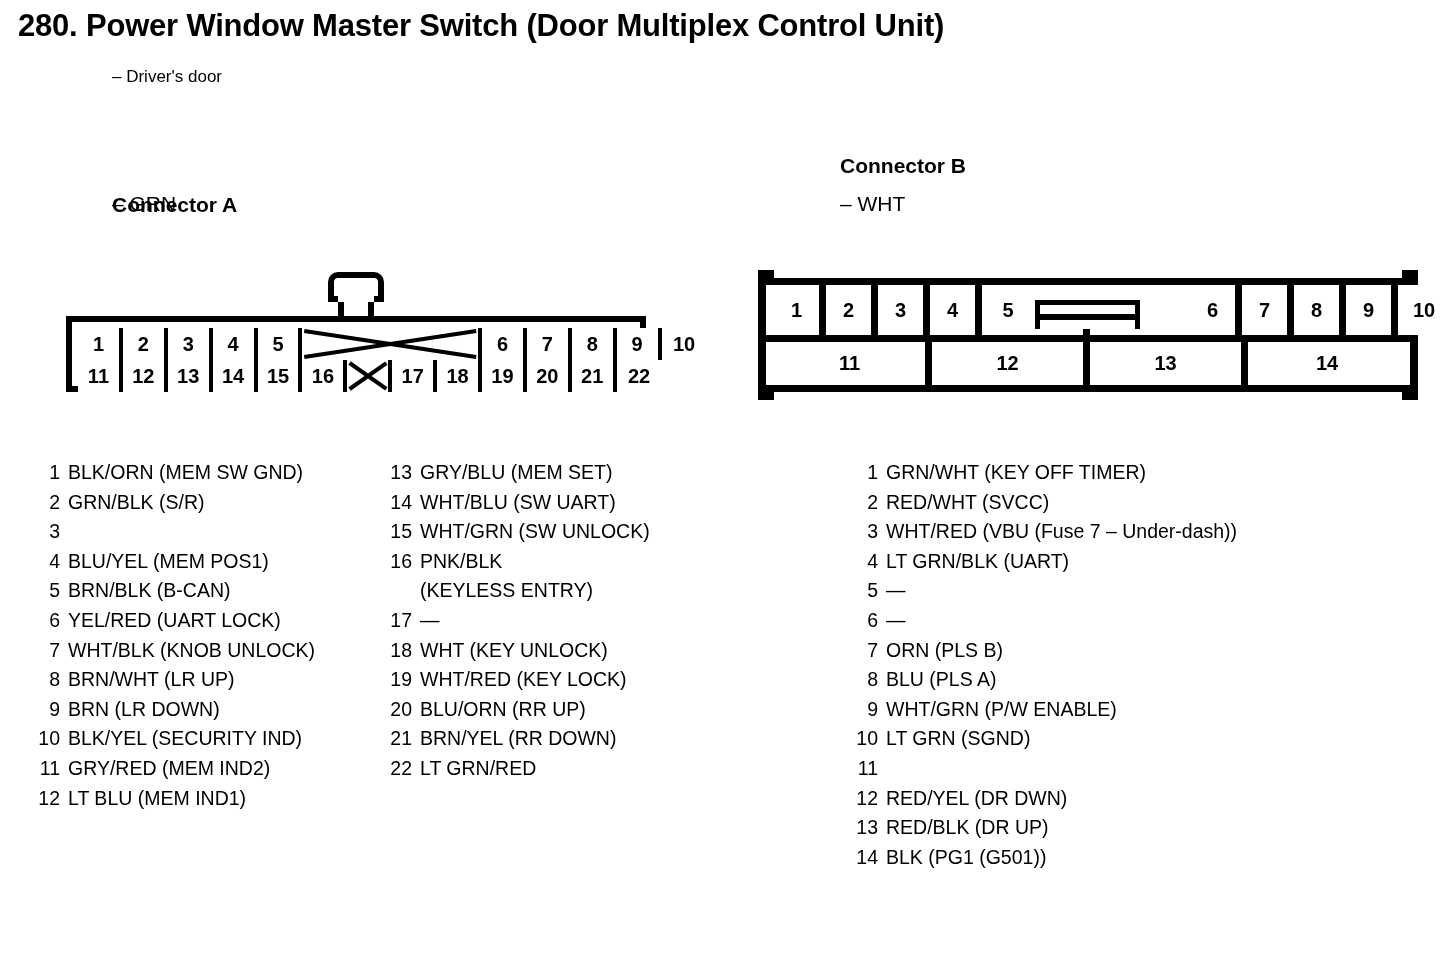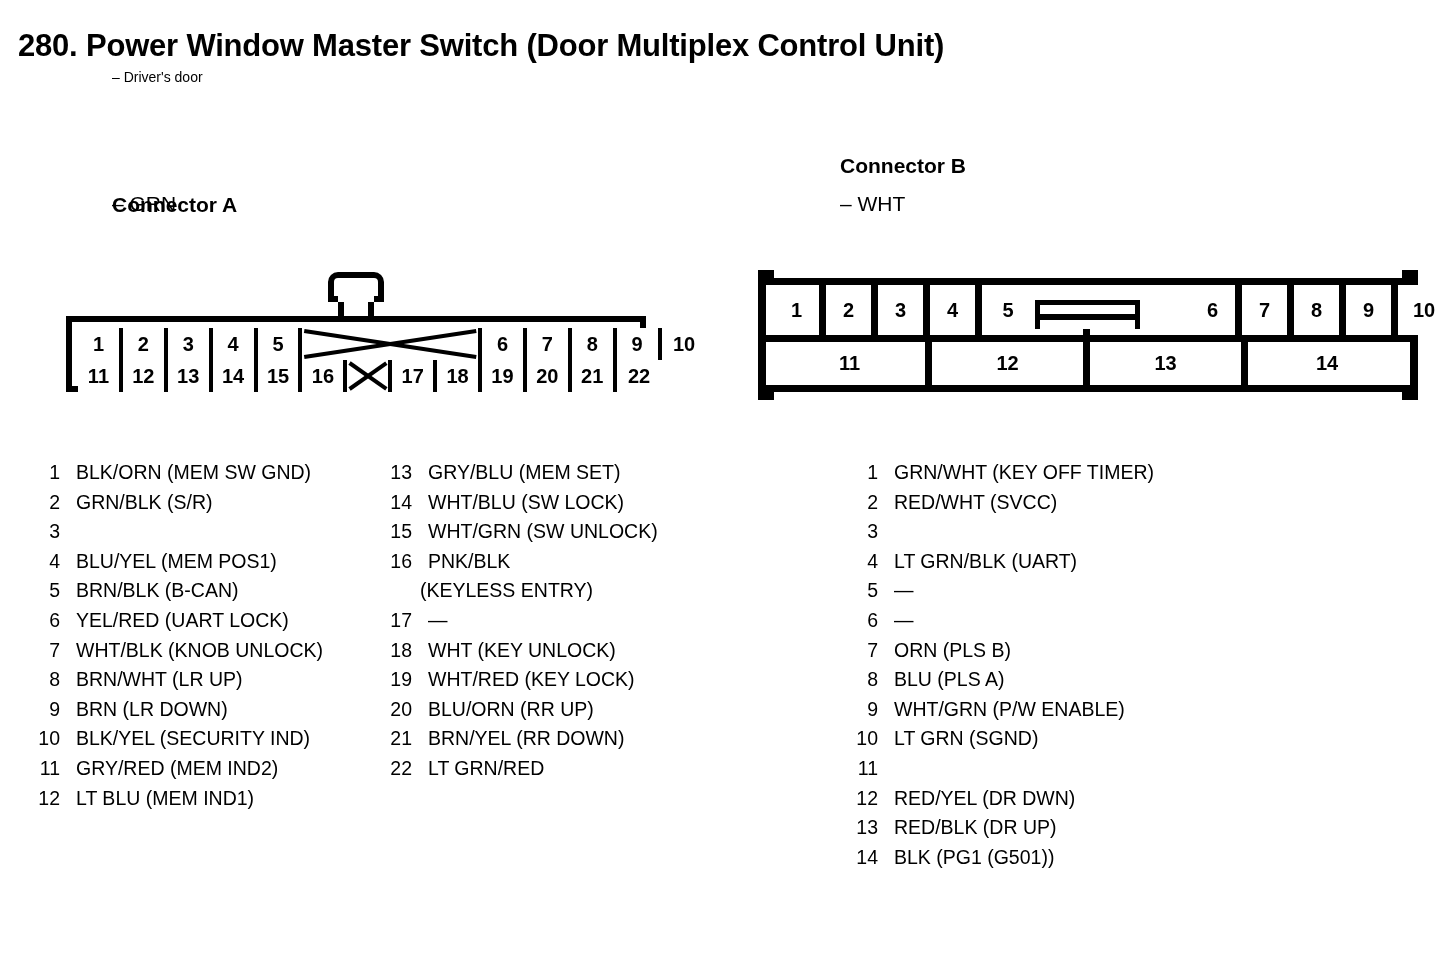--- a/index.html
+++ b/index.html
@@ -6,24 +6,24 @@
   body{
     width:1456px;height:956px;position:relative;overflow:hidden;
     font-family:"Liberation Sans","DejaVu Sans",sans-serif;
     color:#000000;
     -webkit-font-smoothing:none;
   }
   .abs{position:absolute;}
 
   
   #title{
-    left:18px;top:28px;
+    left:18px;top:8px;
     font-size:31px;font-weight:bold;letter-spacing:-0.2px;white-space:nowrap;
   }
-  #subtitle-list{left:112px;top:64px;font-size:14px;line-height:26px;}
+  #subtitle-list{left:112px;top:64px;font-size:17px;line-height:26px;}
   #subtitle-list .sub-line{white-space:nowrap;}
 
   
   .conn-head{font-size:21px;font-weight:bold;white-space:nowrap;}
   .conn-color{font-size:21px;white-space:nowrap;}
   #connA-head{left:112px;top:154px;margin-top:39px;}
   #connA-color{left:112px;top:192px;}
   #connB-head{left:840px;top:154px;}
   #connB-color{left:840px;top:192px;}
 
@@ -109,21 +109,21 @@
   }
   #lock-bar{position:absolute;left:5px;top:14px;width:95px;height:6px;background:#000;}
   #lock-stem{position:absolute;left:48px;top:29px;width:7px;height:12px;background:#000;}
 
   
   .pinlist{font-size:19.5px;line-height:29.6px;}
   .pinrow{display:flex;align-items:flex-start;white-space:nowrap;}
   .pinnum{
     width:30px;text-align:right;flex:none;margin-right:8px;
   }
-  .pintext{flex:none;margin-left:8px;}
+  .pintext{flex:none;}
   .pincont{padding-left:38px;white-space:nowrap;}
 
   #listA1{left:30px;top:458px;width:350px;}
   #listA2{left:382px;top:458px;width:320px;}
   #listB{left:848px;top:458px;width:500px;}
 </style>
 </head>
 <body>
 
 <div class="abs" id="title">280.  Power Window Master Switch (Door Multiplex Control Unit)</div>
@@ -351,21 +351,21 @@
       <span class="pintext">LT BLU (MEM IND1)</span>
     </div>
   </div>
 <div class="abs pinlist" id="listA2">
     <div class="pinrow">
       <span class="pinnum">13</span>
       <span class="pintext">GRY/BLU (MEM SET)</span>
     </div>
     <div class="pinrow">
       <span class="pinnum">14</span>
-      <span class="pintext">WHT/BLU (SW LOCK)</span>
+      <span class="pintext">WHT/BLU (SW UART)</span>
     </div>
     <div class="pinrow">
       <span class="pinnum">15</span>
       <span class="pintext">WHT/GRN (SW UNLOCK)</span>
     </div>
     <div class="pinrow">
       <span class="pinnum">16</span>
       <span class="pintext">PNK/BLK</span>
     </div>
     <div class="pincont">(KEYLESS ENTRY)</div>
@@ -398,20 +398,21 @@
     <div class="pinrow">
       <span class="pinnum">1</span>
       <span class="pintext">GRN/WHT (KEY OFF TIMER)</span>
     </div>
     <div class="pinrow">
       <span class="pinnum">2</span>
       <span class="pintext">RED/WHT (SVCC)</span>
     </div>
     <div class="pinrow">
       <span class="pinnum">3</span>
+      <span class="pintext">WHT/RED (VBU (Fuse 7 – Under-dash))</span>
     </div>
     <div class="pinrow">
       <span class="pinnum">4</span>
       <span class="pintext">LT GRN/BLK (UART)</span>
     </div>
     <div class="pinrow">
       <span class="pinnum">5</span>
       <span class="pintext">—</span>
     </div>
     <div class="pinrow">

